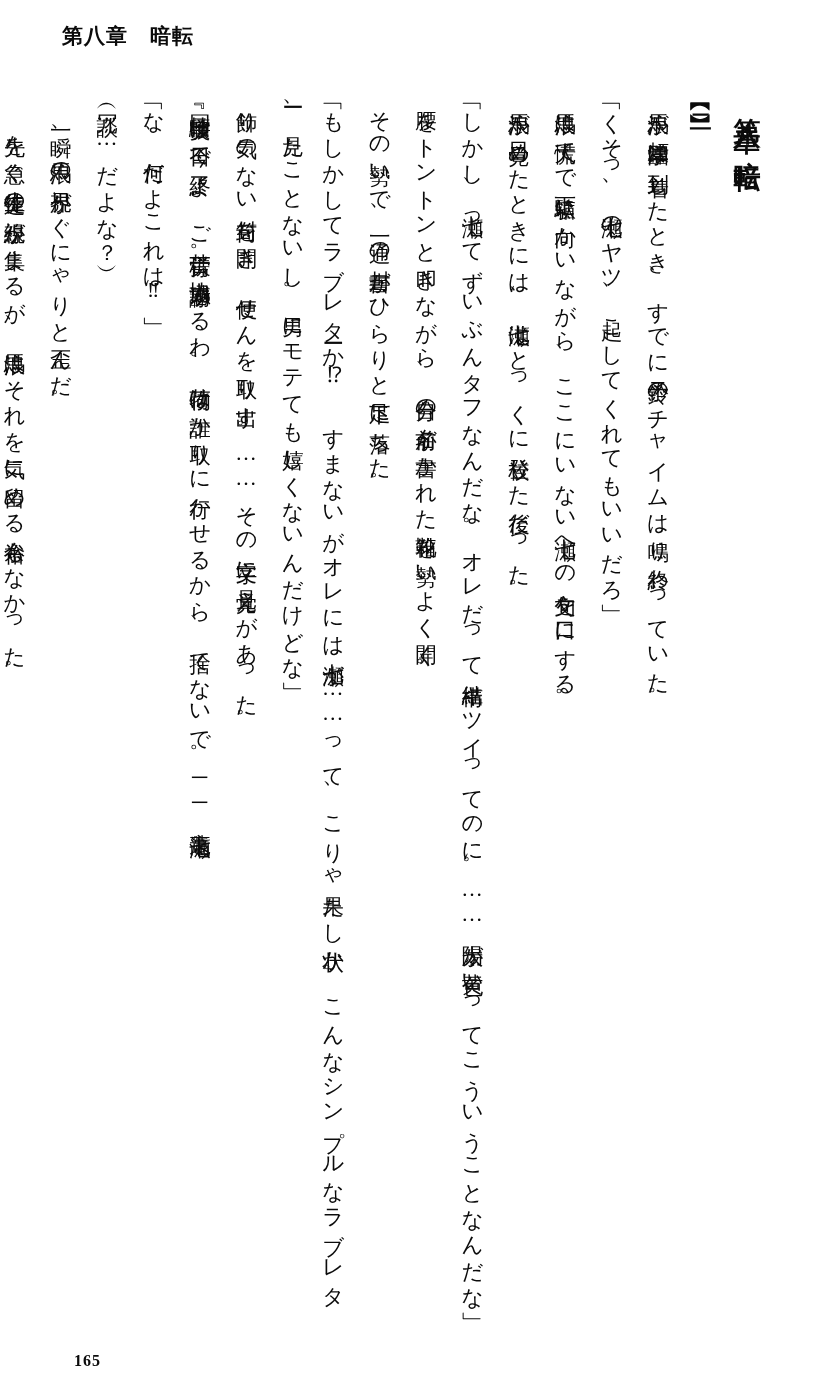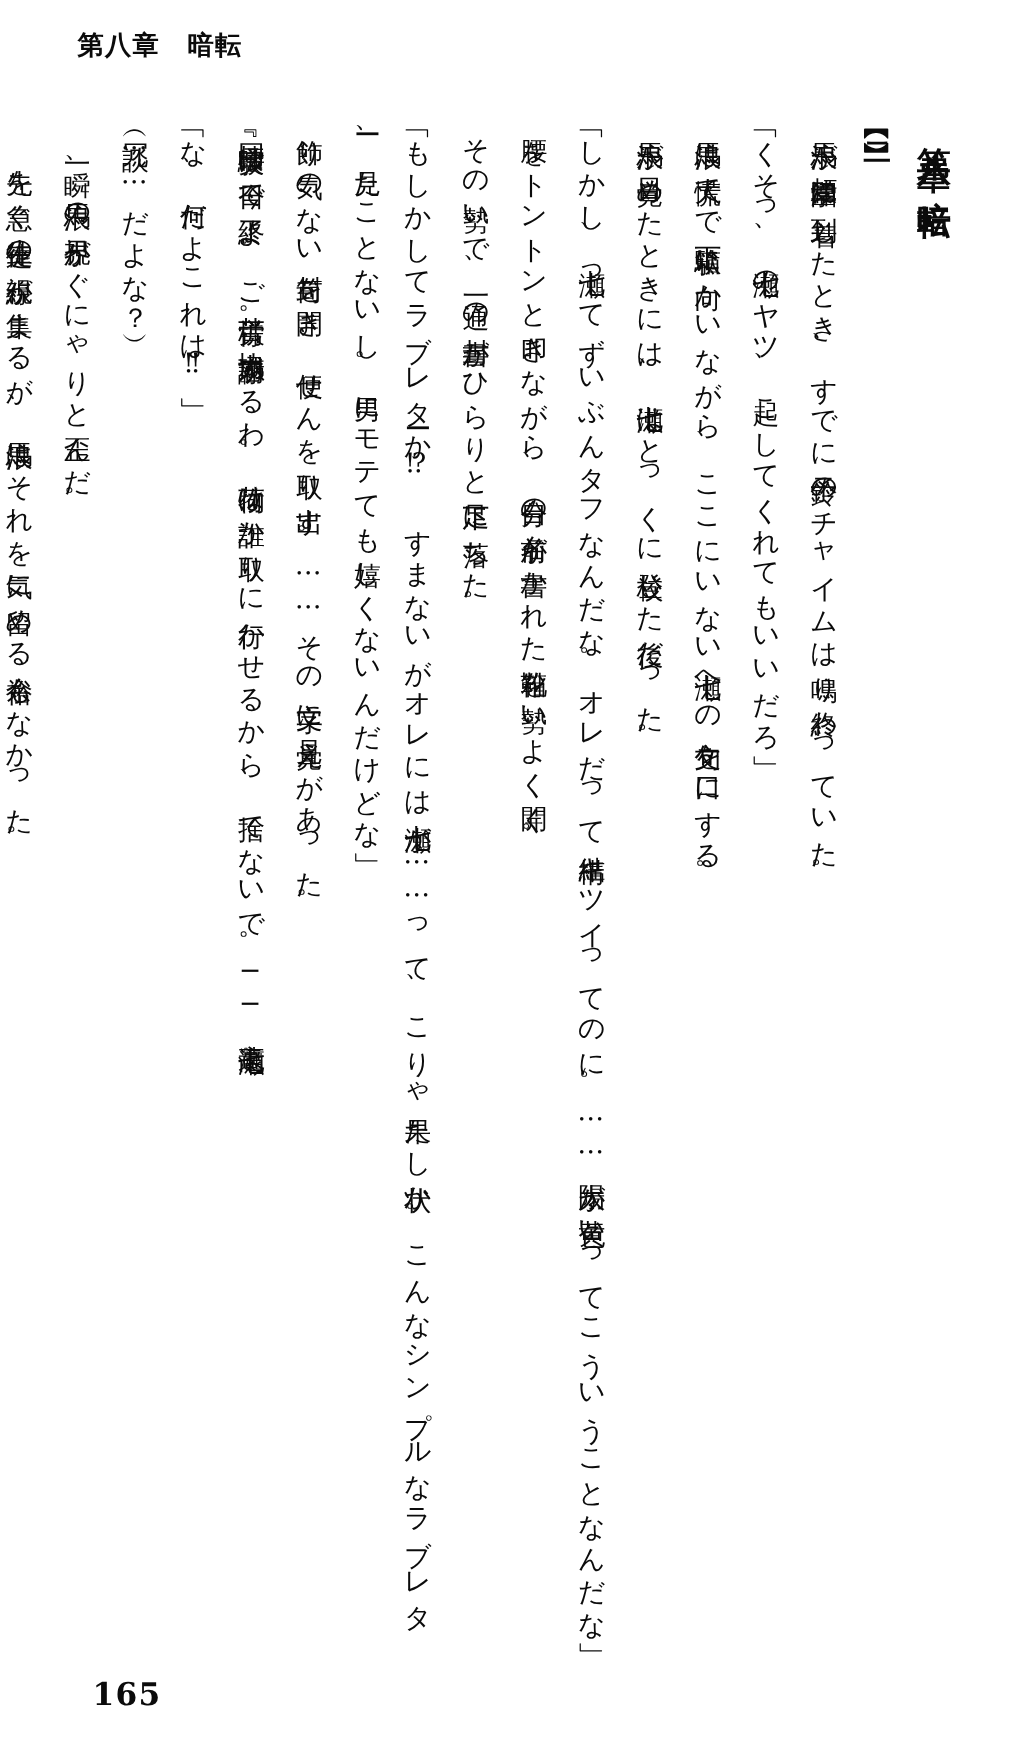--- a/index.html
+++ b/index.html
@@ -12,39 +12,40 @@
     background: #ffffff;
     font-family: "DejaVu Serif", "Liberation Serif", serif;
     color: #0b0b0b;
     position: relative;
     overflow: hidden;
   }
 
   .page {
     position: absolute;
     inset: 0;
+    font-family: Liberation Serif, serif;
   }
 
   
   .running-head {
     position: absolute;
     top: 22px;
     left: 62px;
     font-size: 21px;
     letter-spacing: 1px;
     font-weight: 700;
     white-space: nowrap;
   }
 
   
   .folio {
     position: absolute;
     left: 74px;
     bottom: 30px;
-    font-size: 25px;
+    font-size: 16px;
     font-weight: 700;
     letter-spacing: 1px;
   }
 
   
   .vtext {
     position: absolute;
     top: 96px;
     left: 56px;
     width: 712px;

